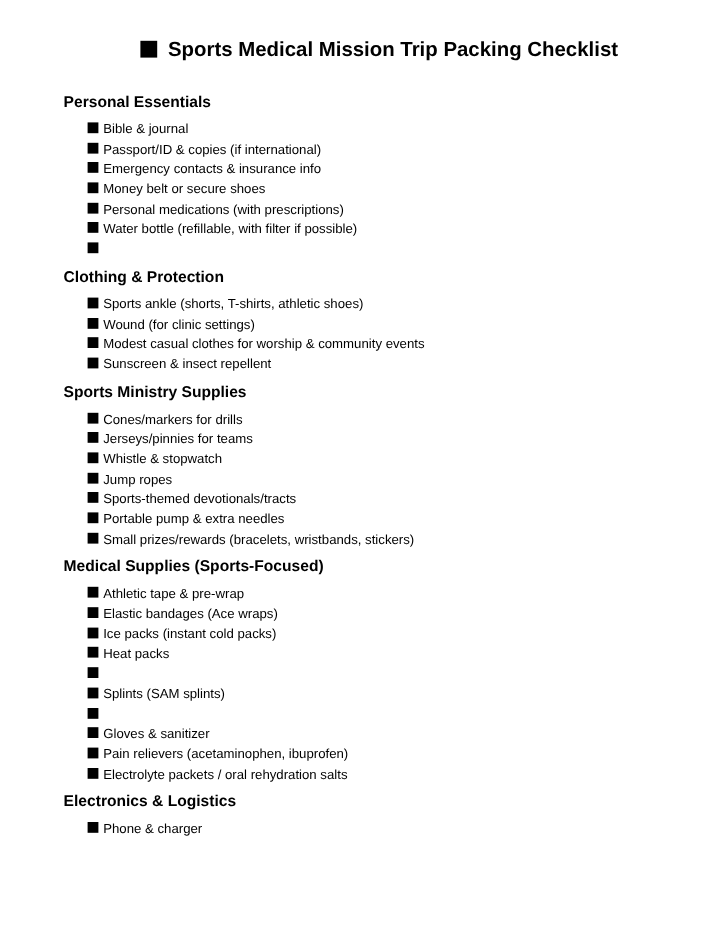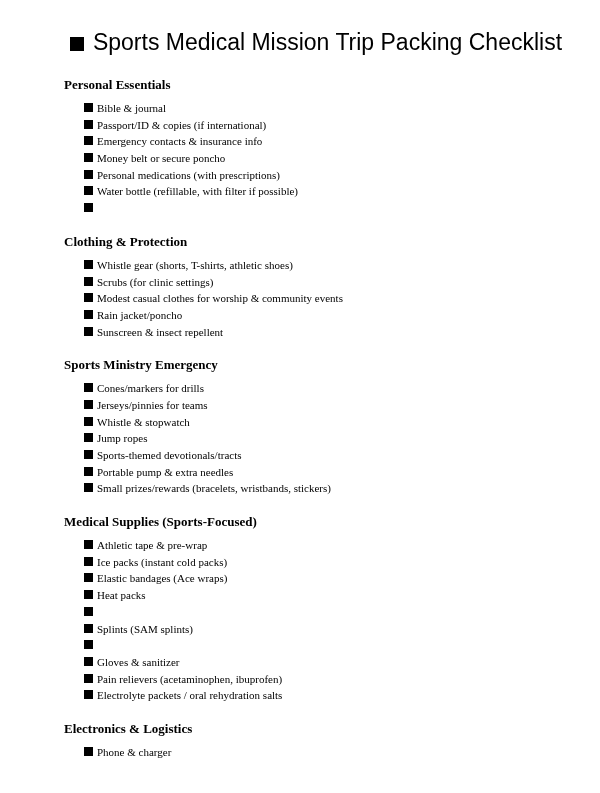--- a/index.html
+++ b/index.html
@@ -17,29 +17,29 @@
   .page {
     width: 600px;
     height: 793px;
     background: #ffffff;
     box-sizing: border-box;
   }
   .doc-title {
     margin: 32px 0 0 0;
     padding-left: 32px;
     text-align: center;
-    font-size: 23px;
+    font-size: 17px;
     line-height: 20px;
-    font-weight: normal;
+    font-weight: bold;
     white-space: nowrap;
   }
   .content {
     margin: 24px 0 0 48px;
   }
-  .section { margin: 16px; font-family: Liberation Serif, serif; }
+  .section { margin: 5px; }
   .section-heading {
     margin: 0 0 7px 0;
     font-size: 13px;
     line-height: 17px;
     font-weight: bold;
   }
   ul.items {
     list-style: none;
     margin: 0;
     padding: 0 0 0 20px;
@@ -84,65 +84,62 @@
 
   <li class="item">
     <span class="sq sq-item"></span><span class="item-label">Passport/ID &amp; copies (if international)</span>
   </li>
 
   <li class="item">
     <span class="sq sq-item"></span><span class="item-label">Emergency contacts &amp; insurance info</span>
   </li>
 
   <li class="item">
-    <span class="sq sq-item"></span><span class="item-label">Money belt or secure poncho</span>
+    <span class="sq sq-item"></span><span class="item-label">Money belt or secure shoes</span>
   </li>
 
   <li class="item">
     <span class="sq sq-item"></span><span class="item-label">Personal medications (with prescriptions)</span>
   </li>
 
   <li class="item">
     <span class="sq sq-item"></span><span class="item-label">Water bottle (refillable, with filter if possible)</span>
   </li>
 
   <li class="item">
     <span class="sq sq-item"></span>
   </li>
 </ul>
   </section>
 
   <section class="section">
     <h2 class="section-heading">Clothing &amp; Protection</h2>
     <ul class="items">
   <li class="item">
-    <span class="sq sq-item"></span><span class="item-label">Whistle gear (shorts, T-shirts, athletic shoes)</span>
-  </li>
-
-  <li class="item">
-    <span class="sq sq-item"></span><span class="item-label">Scrubs (for clinic settings)</span>
+    <span class="sq sq-item"></span><span class="item-label">Sports ankle (shorts, T-shirts, athletic shoes)</span>
+  </li>
+
+  <li class="item">
+    <span class="sq sq-item"></span><span class="item-label">Wound (for clinic settings)</span>
   </li>
 
   <li class="item">
     <span class="sq sq-item"></span><span class="item-label">Modest casual clothes for worship &amp; community events</span>
   </li>
 
 
-  <li class="item">
-    <span class="sq sq-item"></span><span class="item-label">Rain jacket/poncho</span>
-  </li>
 
   <li class="item">
     <span class="sq sq-item"></span><span class="item-label">Sunscreen &amp; insect repellent</span>
   </li>
 </ul>
   </section>
 
   <section class="section">
-    <h2 class="section-heading">Sports Ministry Emergency</h2>
+    <h2 class="section-heading">Sports Ministry Supplies</h2>
     <ul class="items">
 
   <li class="item">
     <span class="sq sq-item"></span><span class="item-label">Cones/markers for drills</span>
   </li>
 
   <li class="item">
     <span class="sq sq-item"></span><span class="item-label">Jerseys/pinnies for teams</span>
   </li>
 
@@ -169,25 +166,25 @@
   </section>
 
   <section class="section">
     <h2 class="section-heading">Medical Supplies (Sports-Focused)</h2>
     <ul class="items">
   <li class="item">
     <span class="sq sq-item"></span><span class="item-label">Athletic tape &amp; pre-wrap</span>
   </li>
 
   <li class="item">
+    <span class="sq sq-item"></span><span class="item-label">Elastic bandages (Ace wraps)</span>
+  </li>
+
+  <li class="item">
     <span class="sq sq-item"></span><span class="item-label">Ice packs (instant cold packs)</span>
-  </li>
-
-  <li class="item">
-    <span class="sq sq-item"></span><span class="item-label">Elastic bandages (Ace wraps)</span>
   </li>
 
   <li class="item">
     <span class="sq sq-item"></span><span class="item-label">Heat packs</span>
   </li>
 
   <li class="item">
     <span class="sq sq-item"></span>
   </li>
 

